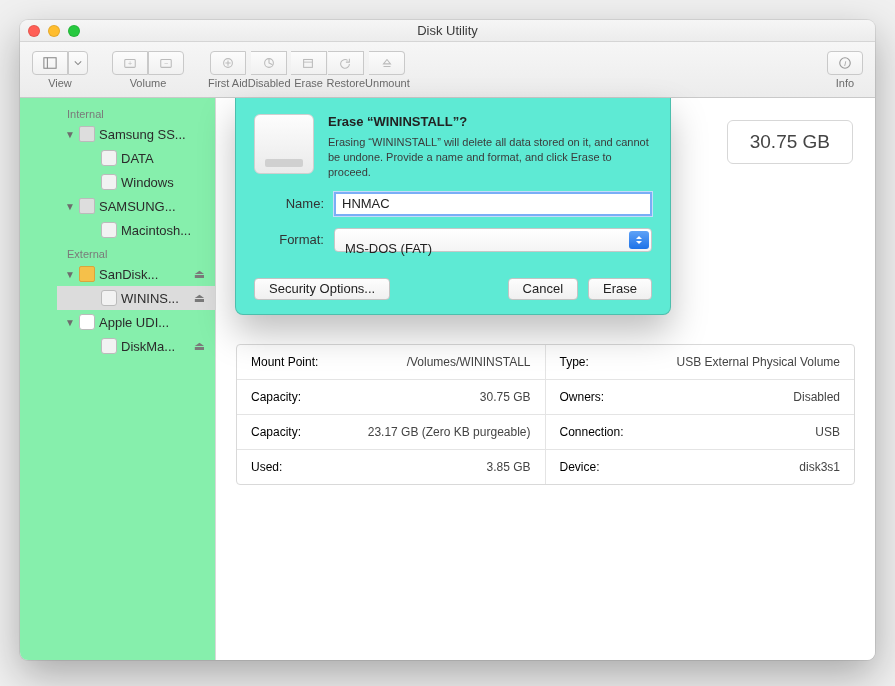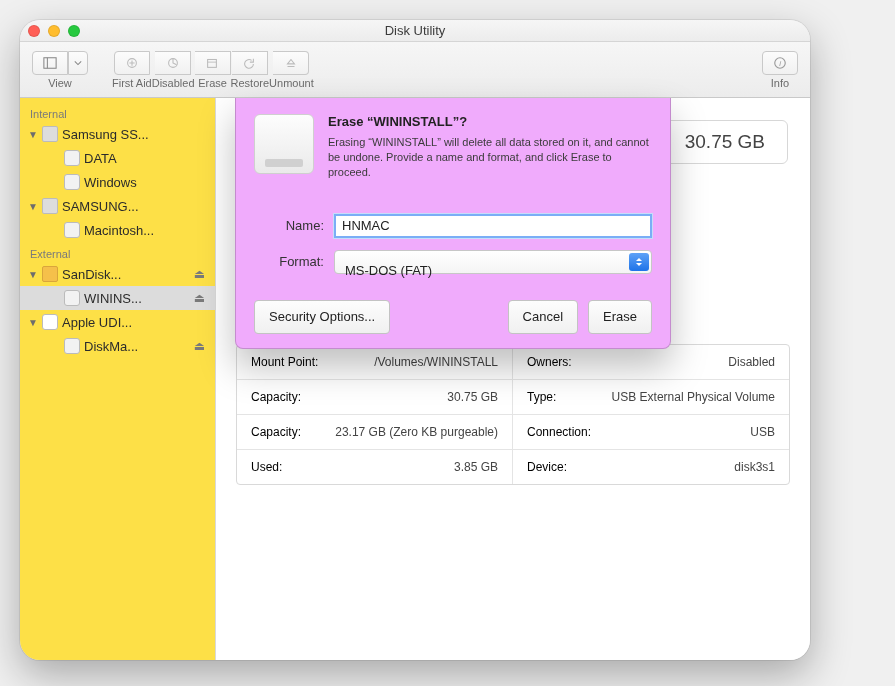--- a/index.html
+++ b/index.html
@@ -1,21 +1,21 @@
 <!DOCTYPE html>
 <html><head>
   <meta charset="utf-8">
   <style>
     * { box-sizing: border-box; margin: 0; padding: 0; font-family: -apple-system, "Helvetica Neue", Arial, sans-serif; }
     body { background: #f0f0f0; width: 895px; height: 686px; padding: 20px; }
     .window {
-      width: 790px;
+      width: 855px;
       height: 640px;
       background: #ececec;
-      border-radius: 20px;
+      border-radius: 8px;
       box-shadow: 0 15px 40px rgba(0,0,0,0.3), 0 0 0 1px rgba(0,0,0,0.08);
       display: flex;
       flex-direction: column;
       overflow: hidden;
       position: relative;
     }
     .titlebar {
       height: 22px;
       background: linear-gradient(#f6f6f6, #ececec);
       border-bottom: 1px solid #d5d5d5;
@@ -49,25 +49,26 @@
       font-size: 12px; color: #6b6b6b;
     }
     .tb-btn:first-child { border-radius: 4px 0 0 4px; }
     .tb-btn:last-child { border-radius: 0 4px 4px 0; }
     .tb-btn.single { border-radius: 4px; }
     .tb-label { font-size: 11px; color: #6b6b6b; }
     .toolbar .spacer { flex: 1; }
     .body { flex: 1; display: flex; }
     .sidebar {
       width: 196px;
-      background: #fde047;
+      background: #86efac;
       border-right: 1px solid #d8d8d8;
       font-size: 13px;
       overflow: auto;
       padding-top: 4px;
+      padding-left: 37px;
     }
     .sb-header { color: #7a7a7a; font-size: 11px; padding: 6px 10px 2px; }
     .sb-row {
       display: flex; align-items: center;
       padding: 4px 6px 4px 8px;
       gap: 4px;
       white-space: nowrap;
     }
     .sb-row .caret { width: 10px; font-size: 10px; color: #6d6d6d; }
     .sb-row .indent { width: 18px; }
@@ -95,41 +96,41 @@
     .info-row .lbl { color: #000000; }
     .info-row .val { color: #444; text-align: right;}
     .info-table > .col { border-right: 1px solid #e4e4e4; }
     .info-table > .col:last-child { border-right: none; }
     .info-table .info-row:last-child { border-bottom: none; }
     .sheet {
       position: absolute;
       top: 78px;
       left: 215px;
       width: 436px;
-      background: #f0abfc;
+      background: #5eead4;
       border: 1px solid rgba(0,0,0,0.18);
       border-top: none;
       border-radius: 0 0 8px 8px;
       box-shadow: 0 18px 36px rgba(0,0,0,0.25);
       padding: 16px 18px 14px;
     }
     .sheet-top { display: flex; gap: 14px; }
     .hdd-icon {
       width: 60px; height: 60px;
       background: linear-gradient(#fdfdfd,#eaeaea);
       border: 1px solid #cfcfcf; border-radius: 6px;
       position: relative;
     }
     .hdd-icon::after {
       content:""; position:absolute; left:10px; right:10px; bottom:6px; height:8px;
       background: #d0d0d0; border-radius: 2px;
     }
     .sheet-title { font-weight: 600; font-size: 13px; color: #222; margin-bottom: 6px;}
     .sheet-desc { font-size: 11px; color: #3b3b3b; line-height: 1.35;}
-    .fields { margin-top: 34px; display: grid; grid-template-columns: 80px 1fr; row-gap: 12px; align-items: center; }
+    .fields { margin-top: 12px; display: grid; grid-template-columns: 80px 1fr; row-gap: 12px; align-items: center; }
     .fld-label { text-align: right; font-size: 13px; color: #333; padding-right: 10px;}
     .fld-input {
       height: 24px; border: 2.5px solid #7aaef6; background: #fff;
       padding: 8px 6px; font-size: 13px; color: #222; outline: none;
       box-shadow: 0 0 0 1px #c7dcfa;
     }
     .fld-select {
       position: relative;
       height: 24px; border: 1px solid #c7c7c7; border-radius: 4px;
       background: linear-gradient(#fff,#f4f4f4);
@@ -139,21 +140,21 @@
     .fld-select .knob {
       position: absolute; right: 2px; top: 2px; bottom: 2px; width: 20px;
       background: linear-gradient(#5ea2f7,#1e73e8);
       border-radius: 3px;
       display:flex;flex-direction:column;align-items:center;justify-content:center;
     }
     .fld-select .knob::before { content:""; border:3px solid transparent; border-bottom-color:#fff; margin-bottom:2px;}
     .fld-select .knob::after { content:""; border:3px solid transparent; border-top-color:#fff;}
     .sheet-buttons { display: flex; margin-top: 26px; gap: 10px; }
     .push-btn {
-      height: 22px; padding: 16px 14px;
+      height: 22px; padding: 4px 14px;
       border: 1px solid #c3c3c3; border-radius: 4px;
       background: linear-gradient(#fdfdfd,#f0f0f0);
       font-size: 13px; color: #222;
       display: inline-flex; align-items: center;
     }
     .sheet-buttons .gap { flex:1; }
     .tb-icon { width: 14px; height: 14px; }
   </style>
 </head>
 <body>
@@ -179,20 +180,37 @@
         </div>
         <div class="tb-btn" style="min-width:20px">
           <svg class="tb-icon" viewBox="0 0 10 10" style="width:8px;height:8px">
               <path d="M1 3 L5 7 L9 3" fill="none" stroke="#888" stroke-width="1.3"></path>
             </svg>
         </div>
       </div>
       <div class="tb-label">View</div>
     </div>
 
+    <div class="tb-group">
+      <div class="tb-btn-row">
+        <div class="tb-btn">
+          <svg class="tb-icon" viewBox="0 0 16 16">
+              <rect x="2" y="4" width="12" height="9" rx="1" fill="none" stroke="#bbb" stroke-width="1.2"></rect>
+              <text x="8" y="11" font-size="8" text-anchor="middle" fill="#bbb">+</text>
+            </svg>
+        </div>
+        <div class="tb-btn">
+          <svg class="tb-icon" viewBox="0 0 16 16">
+              <rect x="2" y="4" width="12" height="9" rx="1" fill="none" stroke="#bbb" stroke-width="1.2"></rect>
+              <text x="8" y="11" font-size="8" text-anchor="middle" fill="#bbb">−</text>
+            </svg>
+        </div>
+      </div>
+      <div class="tb-label">Volume</div>
+    </div>
 
     <div style="display:flex;gap:0;">
       <div class="tb-group">
           <div class="tb-btn-row">
             <div class="tb-btn" style="border-radius:4px 0 0 4px">
               <svg class="tb-icon" viewBox="0 0 16 16">
                 <circle cx="8" cy="8" r="5" fill="none" stroke="#bbb" stroke-width="1.2"></circle>
                 <path d="M8 5v6M5 8h6" stroke="#bbb" stroke-width="1.2"></path>
               </svg>
             </div>
@@ -338,26 +356,26 @@
               <span class="lbl">Capacity:</span>
               <span class="val">23.17 GB (Zero KB purgeable)</span>
             </div>
           <div class="info-row">
               <span class="lbl">Used:</span>
               <span class="val">3.85 GB</span>
             </div>
         </div>
         <div class="col">
           <div class="info-row">
+              <span class="lbl">Type:</span>
+              <span class="val">USB External Physical Volume</span>
+            </div>
+          <div class="info-row">
               <span class="lbl">Owners:</span>
               <span class="val">Disabled</span>
-            </div>
-          <div class="info-row">
-              <span class="lbl">Type:</span>
-              <span class="val">USB External Physical Volume</span>
             </div>
           <div class="info-row">
               <span class="lbl">Connection:</span>
               <span class="val">USB</span>
             </div>
           <div class="info-row">
               <span class="lbl">Device:</span>
               <span class="val">disk3s1</span>
             </div>
         </div>

